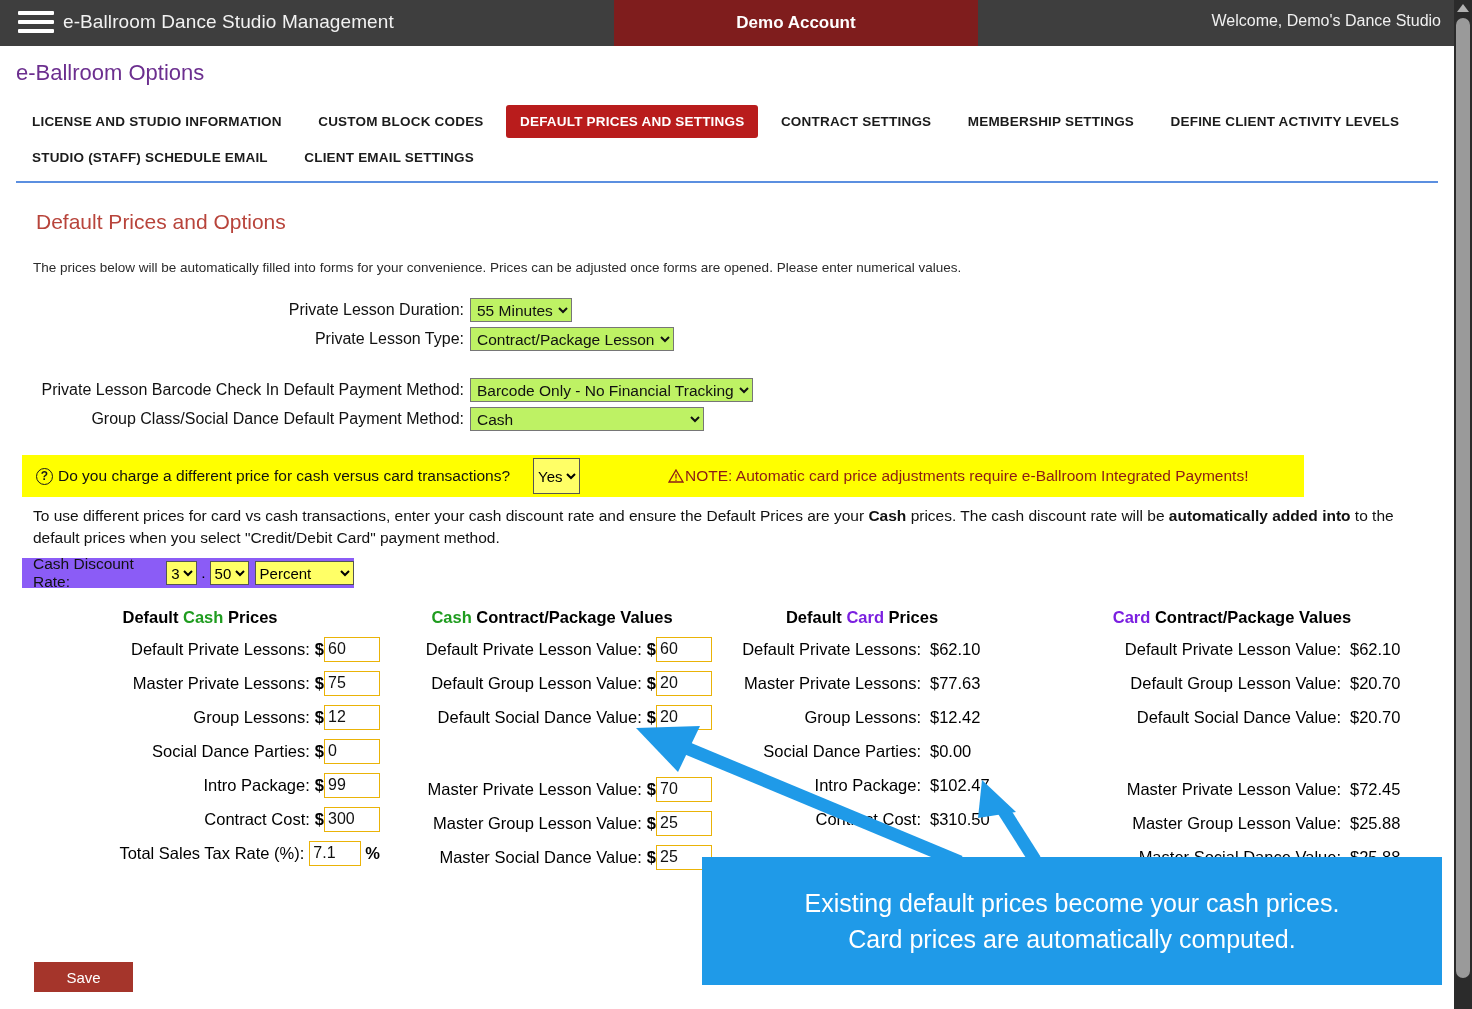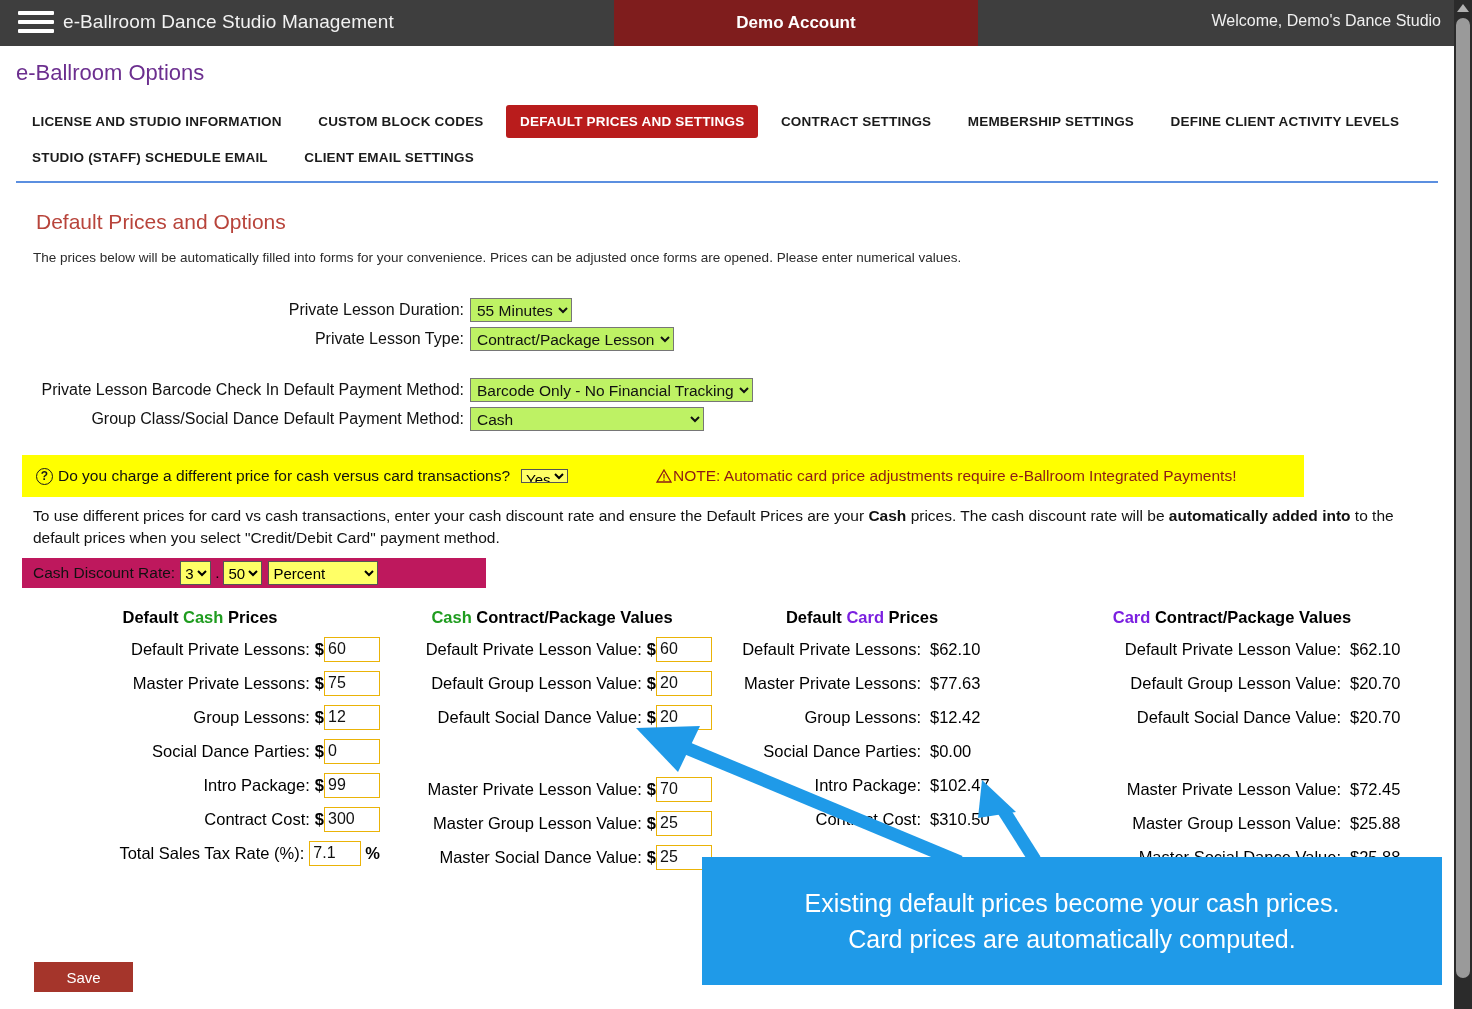--- a/index.html
+++ b/index.html
@@ -72,21 +72,21 @@
     position:absolute; left:16px; top:181px; width:1422px; height:2px;
     background:#5b8fe0;
   }
 
   
   .section-title {
     position:absolute; left:36px; top:210px;
     font-size:21px; color:#b8443b; font-weight:400;
   }
   .section-sub {
-    position:absolute; left:33px; top:250px;
+    position:absolute; left:33px; top:260px;
     font-size:13.5px; color:#2b2b2b;
   }
 
   
   .form-rows { position:absolute; left:0; top:298px; width:1100px; }
   .frow { display:flex; align-items:center; margin-bottom:5px; }
   .frow .lab {
     width:470px; text-align:right; padding-right:6px;
     font-size:16px; color:#111;
   }
@@ -105,39 +105,39 @@
   }
   .q-icon {
     display:inline-flex; align-items:center; justify-content:center;
     width:17px; height:17px; border:1.6px solid #1a1a1a; border-radius:50%;
     font-size:12px; font-weight:bold; margin:0 5px 0 14px; color:#1a1a1a;
     line-height:1;
   }
   .yellow-banner .qtext { font-size:15.5px; color:#111; }
   select.small-sel {
     font-family:"Liberation Sans", sans-serif;
-    font-size:15px; margin-left:11px; border:1px solid #555; background:#ffff66; height:14px;
+    font-size:15px; margin-left:23px; border:1px solid #555; background:#ffff66; height:36px;
   }
   .note-wrap { margin-left:88px; display:flex; align-items:center; }
   .warn-icon {
     width:16px; height:14px; margin-right:1px; position:relative; display:inline-block;
   }
   .note-text { font-size:15.5px; color:#8c1c16; font-weight:400; }
 
   
   .para {
     position:absolute; left:33px; top:505px; width:1385px;
     font-size:15.5px; color:#111; line-height:1.45;
   }
   .para b { font-weight:bold; }
 
   
   .discount-bar {
-    position:absolute; left:22px; top:558px; width:464px; height:30px;
-    background:#be185d; display:flex; align-items:center; padding-left:11px;
+    position:absolute; left:22px; top:558px; width:332px; height:30px;
+    background:#8b5cf6; display:flex; align-items:center; padding-left:11px;
   }
   .discount-bar .dlab { font-size:15.5px; color:#111; margin-right:5px; }
   .discount-bar select {
     font-family:"Liberation Sans", sans-serif; font-size:15px;
     border:1px solid #555; background:#ffff66; height:24px;
   }
   .dot { margin:0 4px; font-size:15.5px; }
 
   
   .cols { position:absolute; left:0; top:608px; width:1454px; }

